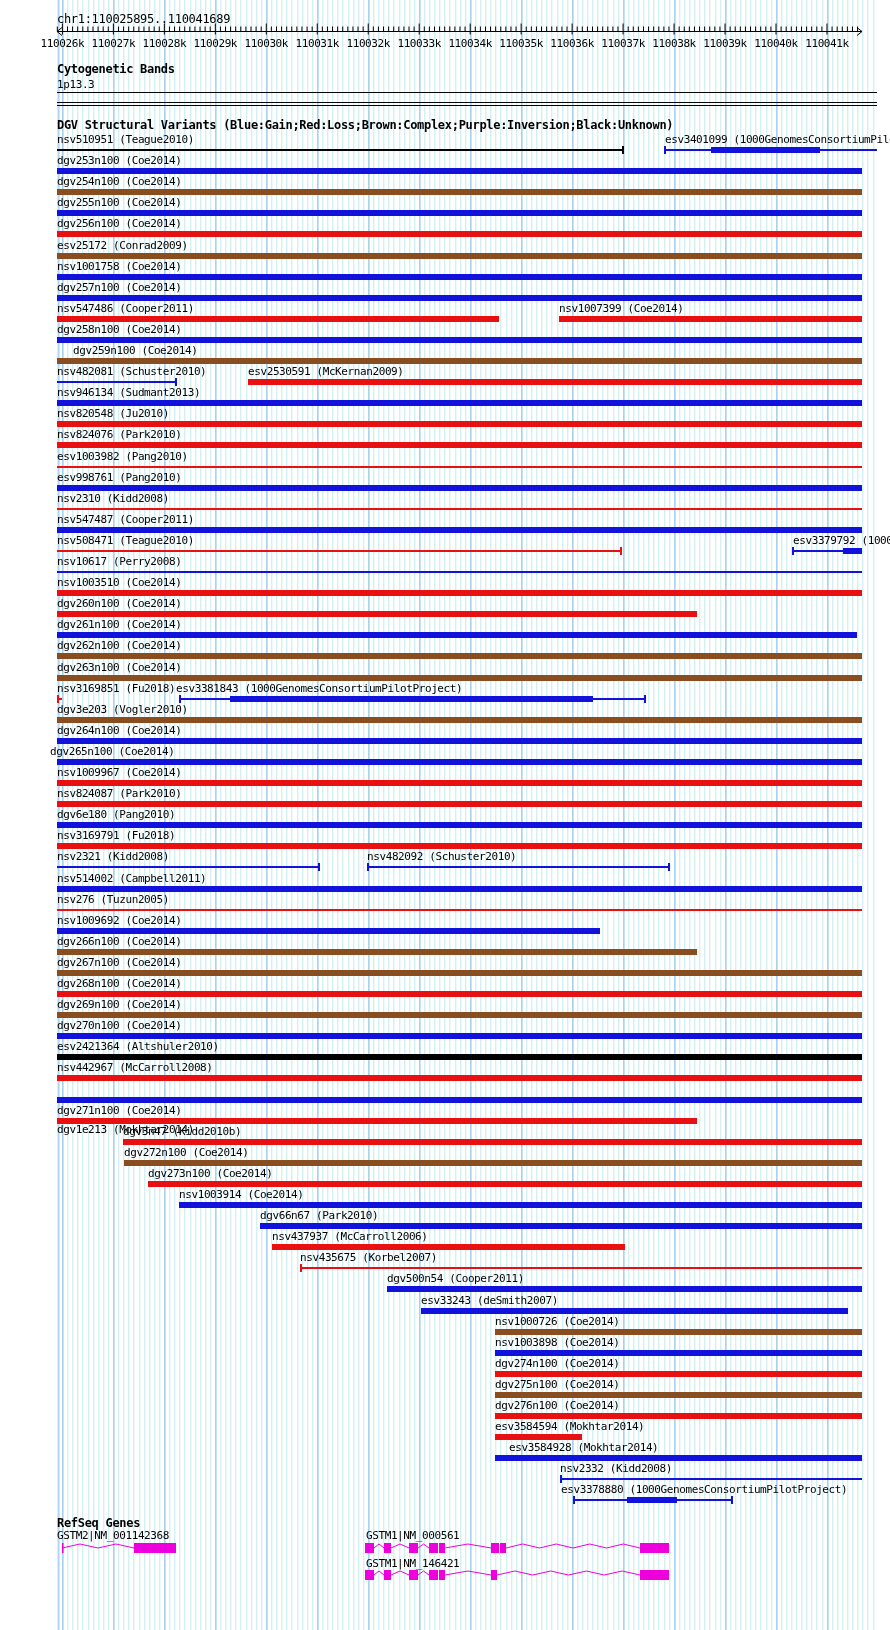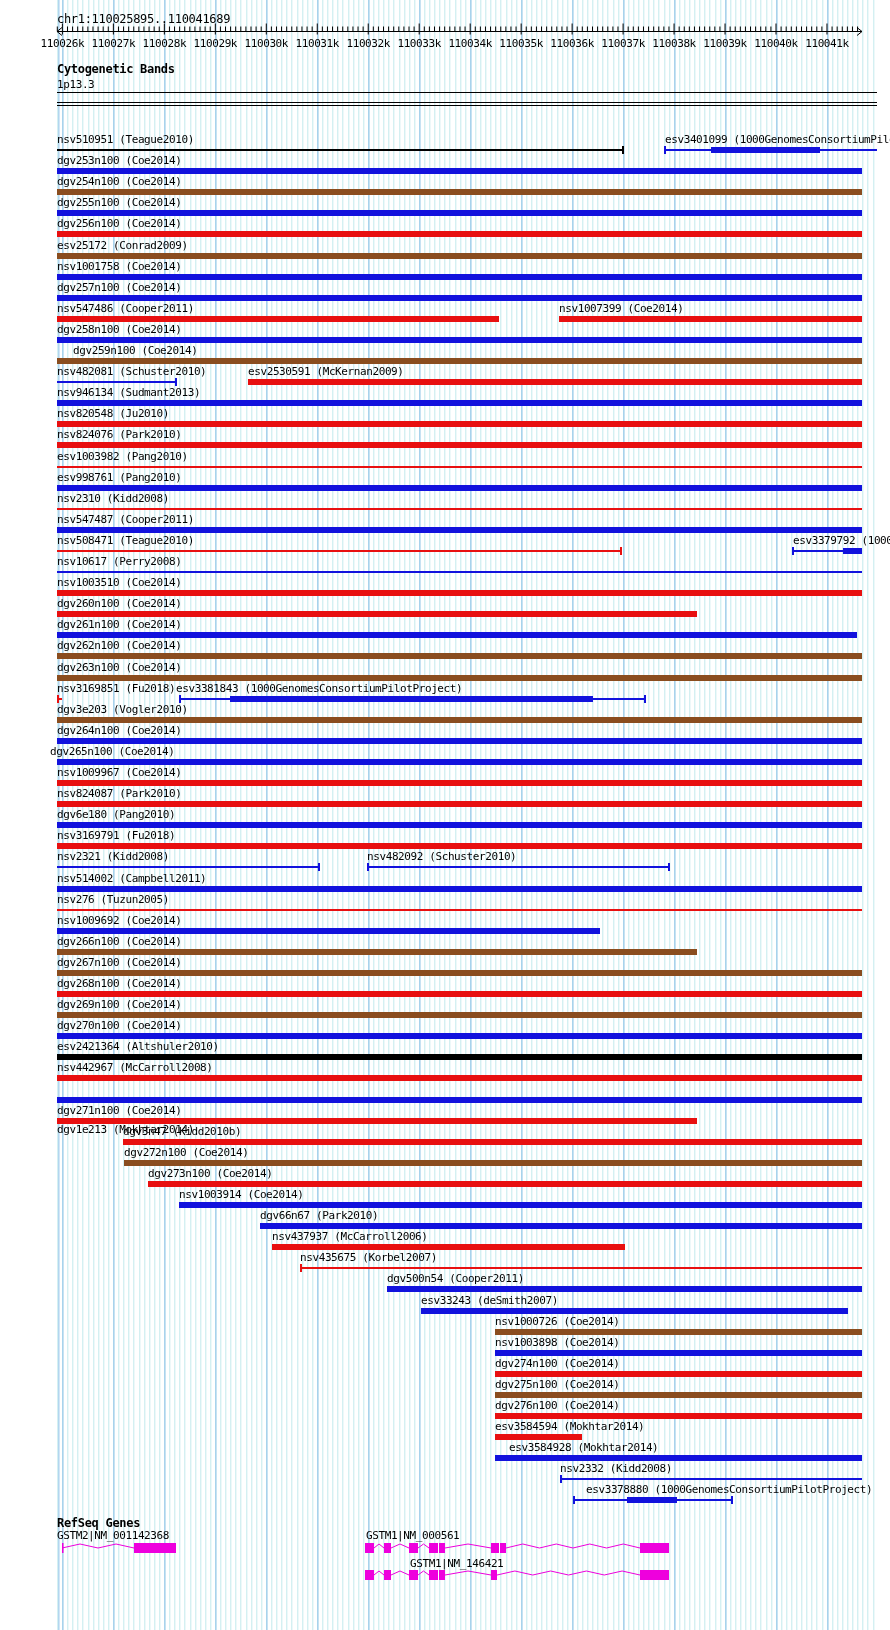--- a/index.html
+++ b/index.html
@@ -209,20 +209,21 @@
       <text x="776.008" y="47" text-anchor="middle" font-size="11" letter-spacing="-0.4">110040k</text>
       <text x="826.98" y="47" text-anchor="middle" font-size="11" letter-spacing="-0.4">110041k</text>
     </svg>
 
   <div class="hdr" style="left:57px;top:63px;">Cytogenetic Bands</div>
   <div class="txt" style="left:57px;top:79px;letter-spacing:-0.4px;">1p13.3</div>
   <div class="hline" style="top:92px;"></div>
   <div class="hline" style="top:102px;"></div>
   <div class="hline" style="top:105px;"></div>
 
+  <div class="hdr" style="left:57px;top:119px;">DGV Structural Variants (Blue:Gain;Red:Loss;Brown:Complex;Purple:Inversion;Black:Unknown)</div>
 
   <div id="dgv-rows">
       <div class="feature-label" style="left: 57px; top: 134px;">nsv510951 (Teague2010)</div>
       <div class="seg" style="background: rgb(0, 0, 0); left: 57px; width: 565px; top: 149px; height: 2px;"></div>
       <div class="seg" style="background: rgb(0, 0, 0); left: 622px; width: 2px; top: 146px; height: 8px;"></div>
       <div class="feature-label" style="left: 665px; top: 134px;">esv3401099 (1000GenomesConsortiumPilotProject)</div>
       <div class="seg" style="background: rgb(18, 18, 221); left: 664px; width: 2px; top: 146px; height: 8px;"></div>
       <div class="seg" style="background: rgb(18, 18, 221); left: 664px; width: 47px; top: 149px; height: 2px;"></div>
       <div class="seg" style="background: rgb(18, 18, 221); left: 711px; width: 109px; top: 147px; height: 6px;"></div>
       <div class="seg" style="background: rgb(18, 18, 221); left: 820px; width: 57px; top: 149px; height: 2px;"></div>
@@ -369,33 +370,33 @@
       <div class="seg" style="background: rgb(138, 77, 31); left: 495px; width: 367px; top: 1392px; height: 6px;"></div>
       <div class="feature-label" style="left: 495px; top: 1400px;">dgv276n100 (Coe2014)</div>
       <div class="seg" style="background: rgb(232, 16, 16); left: 495px; width: 367px; top: 1413px; height: 6px;"></div>
       <div class="feature-label" style="left: 495px; top: 1421px;">esv3584594 (Mokhtar2014)</div>
       <div class="seg" style="background: rgb(232, 16, 16); left: 495px; width: 87px; top: 1434px; height: 6px;"></div>
       <div class="feature-label" style="left: 495px; top: 1442px; margin-left: 14px;">esv3584928 (Mokhtar2014)</div>
       <div class="seg" style="background: rgb(18, 18, 221); left: 495px; width: 367px; top: 1455px; height: 6px;"></div>
       <div class="feature-label" style="left: 560px; top: 1463px;">nsv2332 (Kidd2008)</div>
       <div class="seg" style="background: rgb(18, 18, 221); left: 560px; width: 2px; top: 1475px; height: 8px;"></div>
       <div class="seg" style="background: rgb(18, 18, 221); left: 560px; width: 302px; top: 1478px; height: 2px;"></div>
-      <div class="feature-label" style="left: 586px; top: 1484px;">esv3378880 (1000GenomesConsortiumPilotProject)</div>
+      <div class="feature-label" style="left: 561px; top: 1484px;">esv3378880 (1000GenomesConsortiumPilotProject)</div>
       <div class="seg" style="background: rgb(18, 18, 221); left: 573px; width: 2px; top: 1496px; height: 8px;"></div>
       <div class="seg" style="background: rgb(18, 18, 221); left: 573px; width: 54px; top: 1499px; height: 2px;"></div>
       <div class="seg" style="background: rgb(18, 18, 221); left: 627px; width: 50px; top: 1497px; height: 6px;"></div>
       <div class="seg" style="background: rgb(18, 18, 221); left: 677px; width: 54px; top: 1499px; height: 2px;"></div>
       <div class="seg" style="background: rgb(18, 18, 221); left: 731px; width: 2px; top: 1496px; height: 8px;"></div>
     </div>
 
   <div class="hdr" style="left:57px;top:1517px;">RefSeq Genes</div>
   <div id="gene-labels">
       <div class="feature-label" style="left: 57px; top: 1530px;">GSTM2|NM_001142368</div>
       <div class="feature-label" style="left: 366px; top: 1530px;">GSTM1|NM_000561</div>
-      <div class="feature-label" style="left: 366px; top: 1558px; margin-left: 44px;">GSTM1|NM_146421</div>
+      <div class="feature-label" style="left: 366px; top: 1558px;">GSTM1|NM_146421</div>
     </div>
   <svg id="gene-svg" width="890" height="1630" style="pointer-events:none;">
       <g>
         <rect x="62" y="1543" width="1.5" height="10" fill="#ee00dd"></rect>
         <polyline points="62,1548 80,1544 98,1548 116,1544 134,1548" stroke="#ee00dd" fill="none"></polyline>
         <rect x="134" y="1543" width="42" height="10" fill="#ee00dd"></rect>
       </g>
       <g>
         <rect x="365" y="1543" width="9" height="10" fill="#ee00dd"></rect>
         <polyline points="374,1548 379,1544 384,1548" stroke="#ee00dd" fill="none"></polyline>

